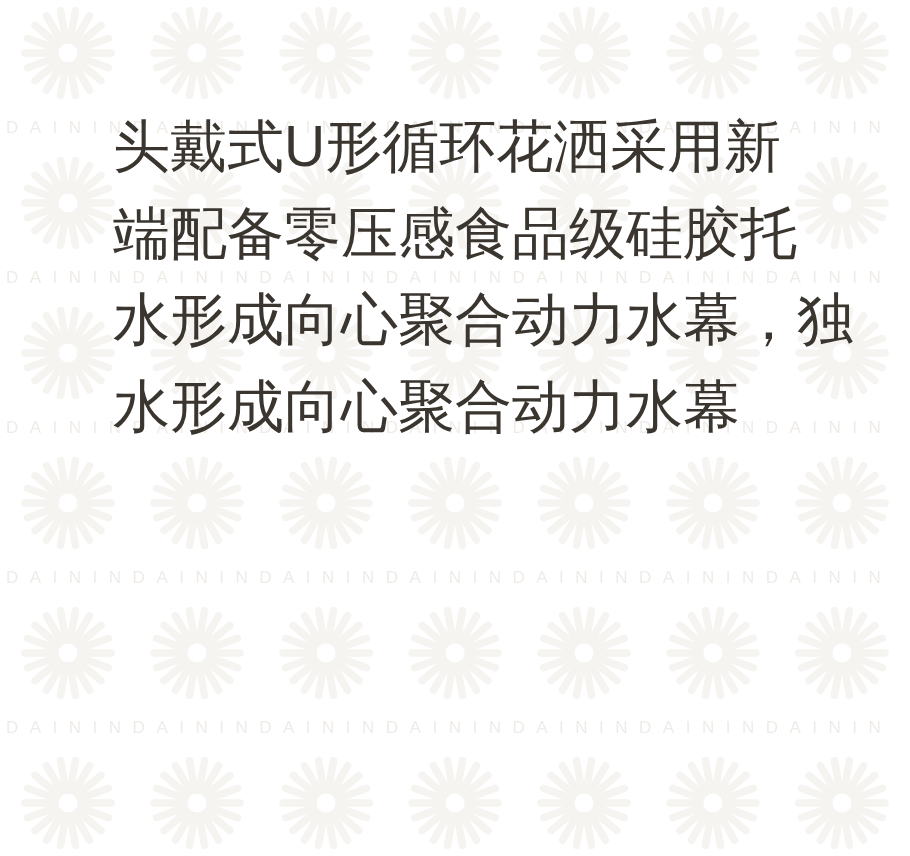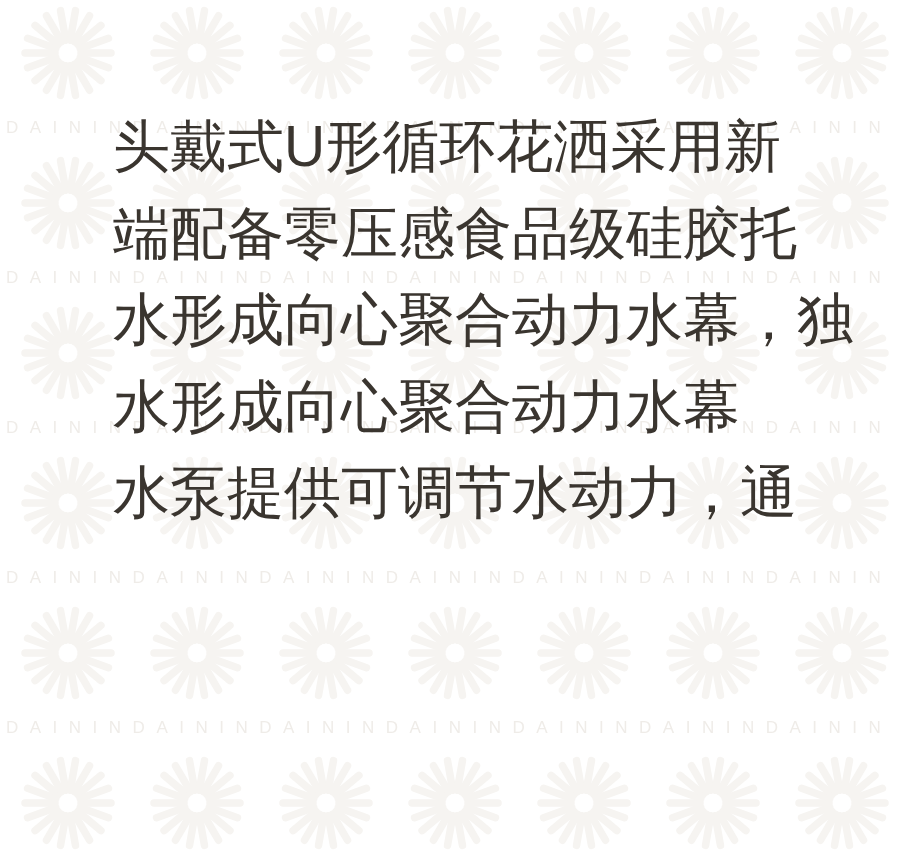--- a/index.html
+++ b/index.html
@@ -899,16 +899,15 @@
       <div class="wm-text-row" style="top: 428px; color: rgb(239, 236, 232);">DAININDAININDAININDAININDAININDAININDAININ</div>
       <div class="wm-text-row" style="top: 578px; color: rgb(239, 236, 232);">DAININDAININDAININDAININDAININDAININDAININ</div>
       <div class="wm-text-row" style="top: 728px; color: rgb(239, 236, 232);">DAININDAININDAININDAININDAININDAININDAININ</div>
     </div>
 
   <div class="text-block" style="color: rgb(58, 53, 47);">
     <div class="text-line">头戴式U形循环花洒采用新</div>
     <div class="text-line">端配备零压感食品级硅胶托</div>
     <div class="text-line">水形成向心聚合动力水幕，独</div>
     <div class="text-line">水形成向心聚合动力水幕</div>
-    <div class="text-line">水泵提供可调节水动力，通</div>
   </div>
 
 </div>
 
 </body></html>

